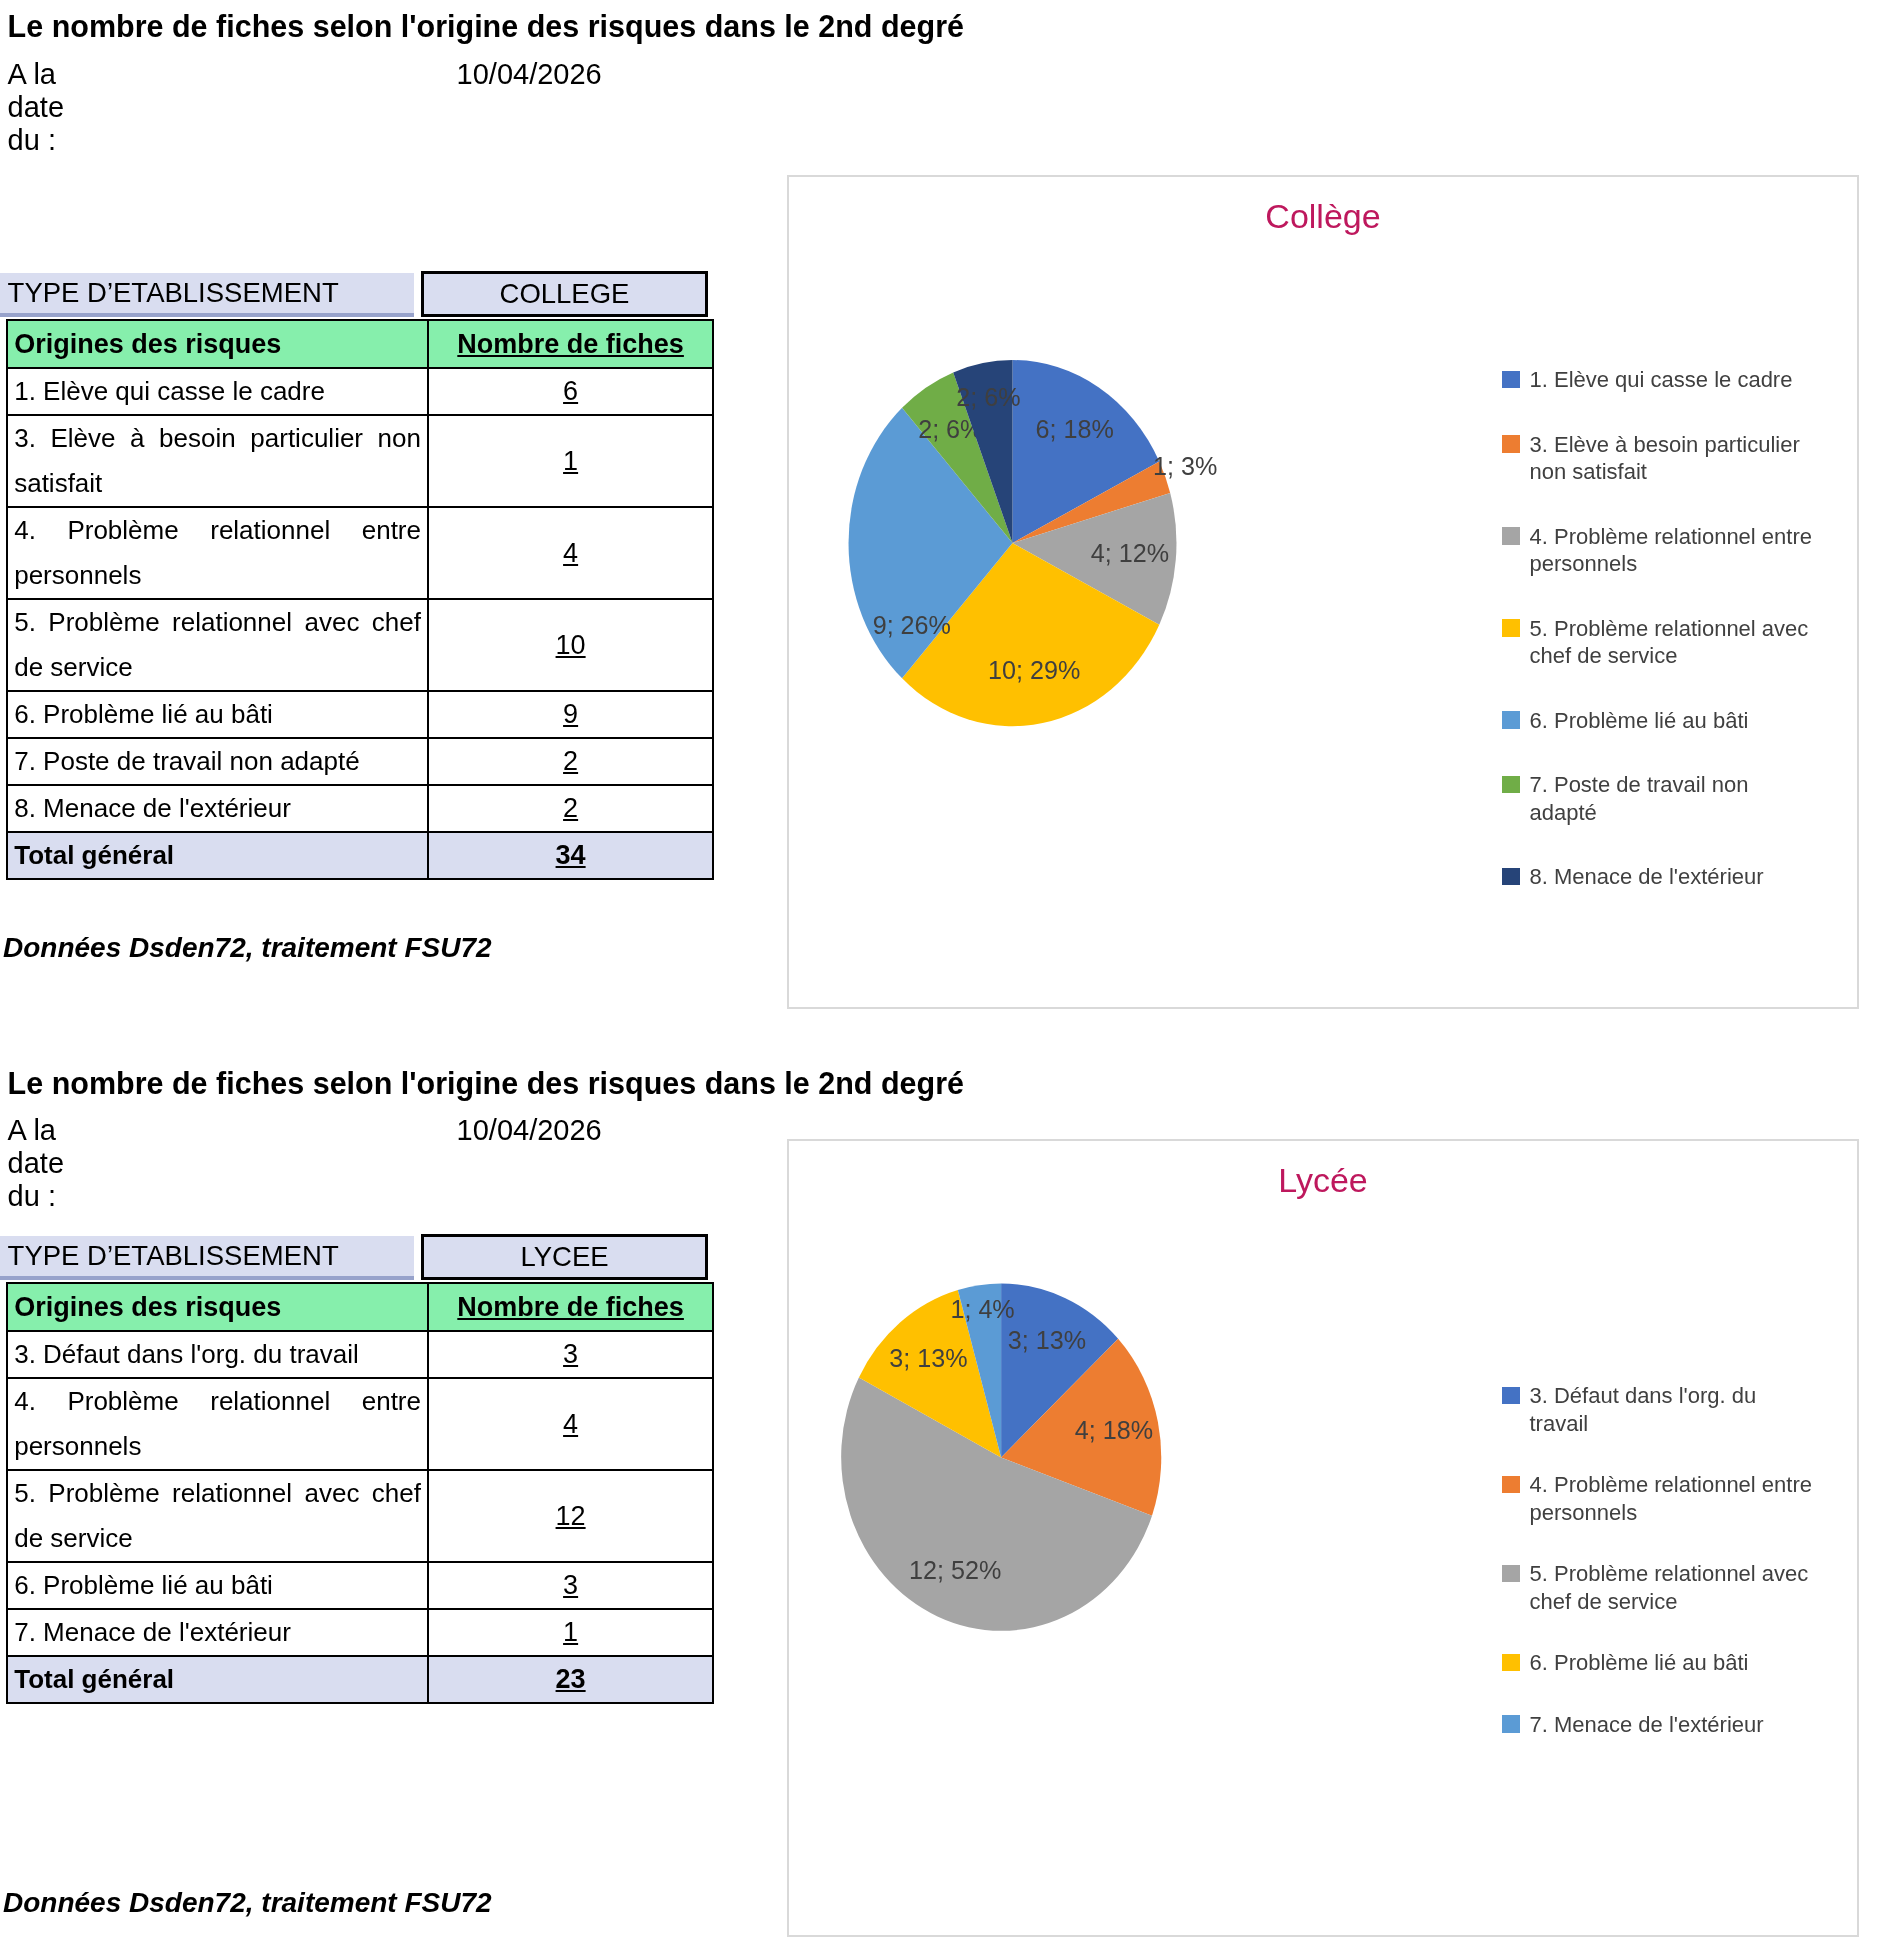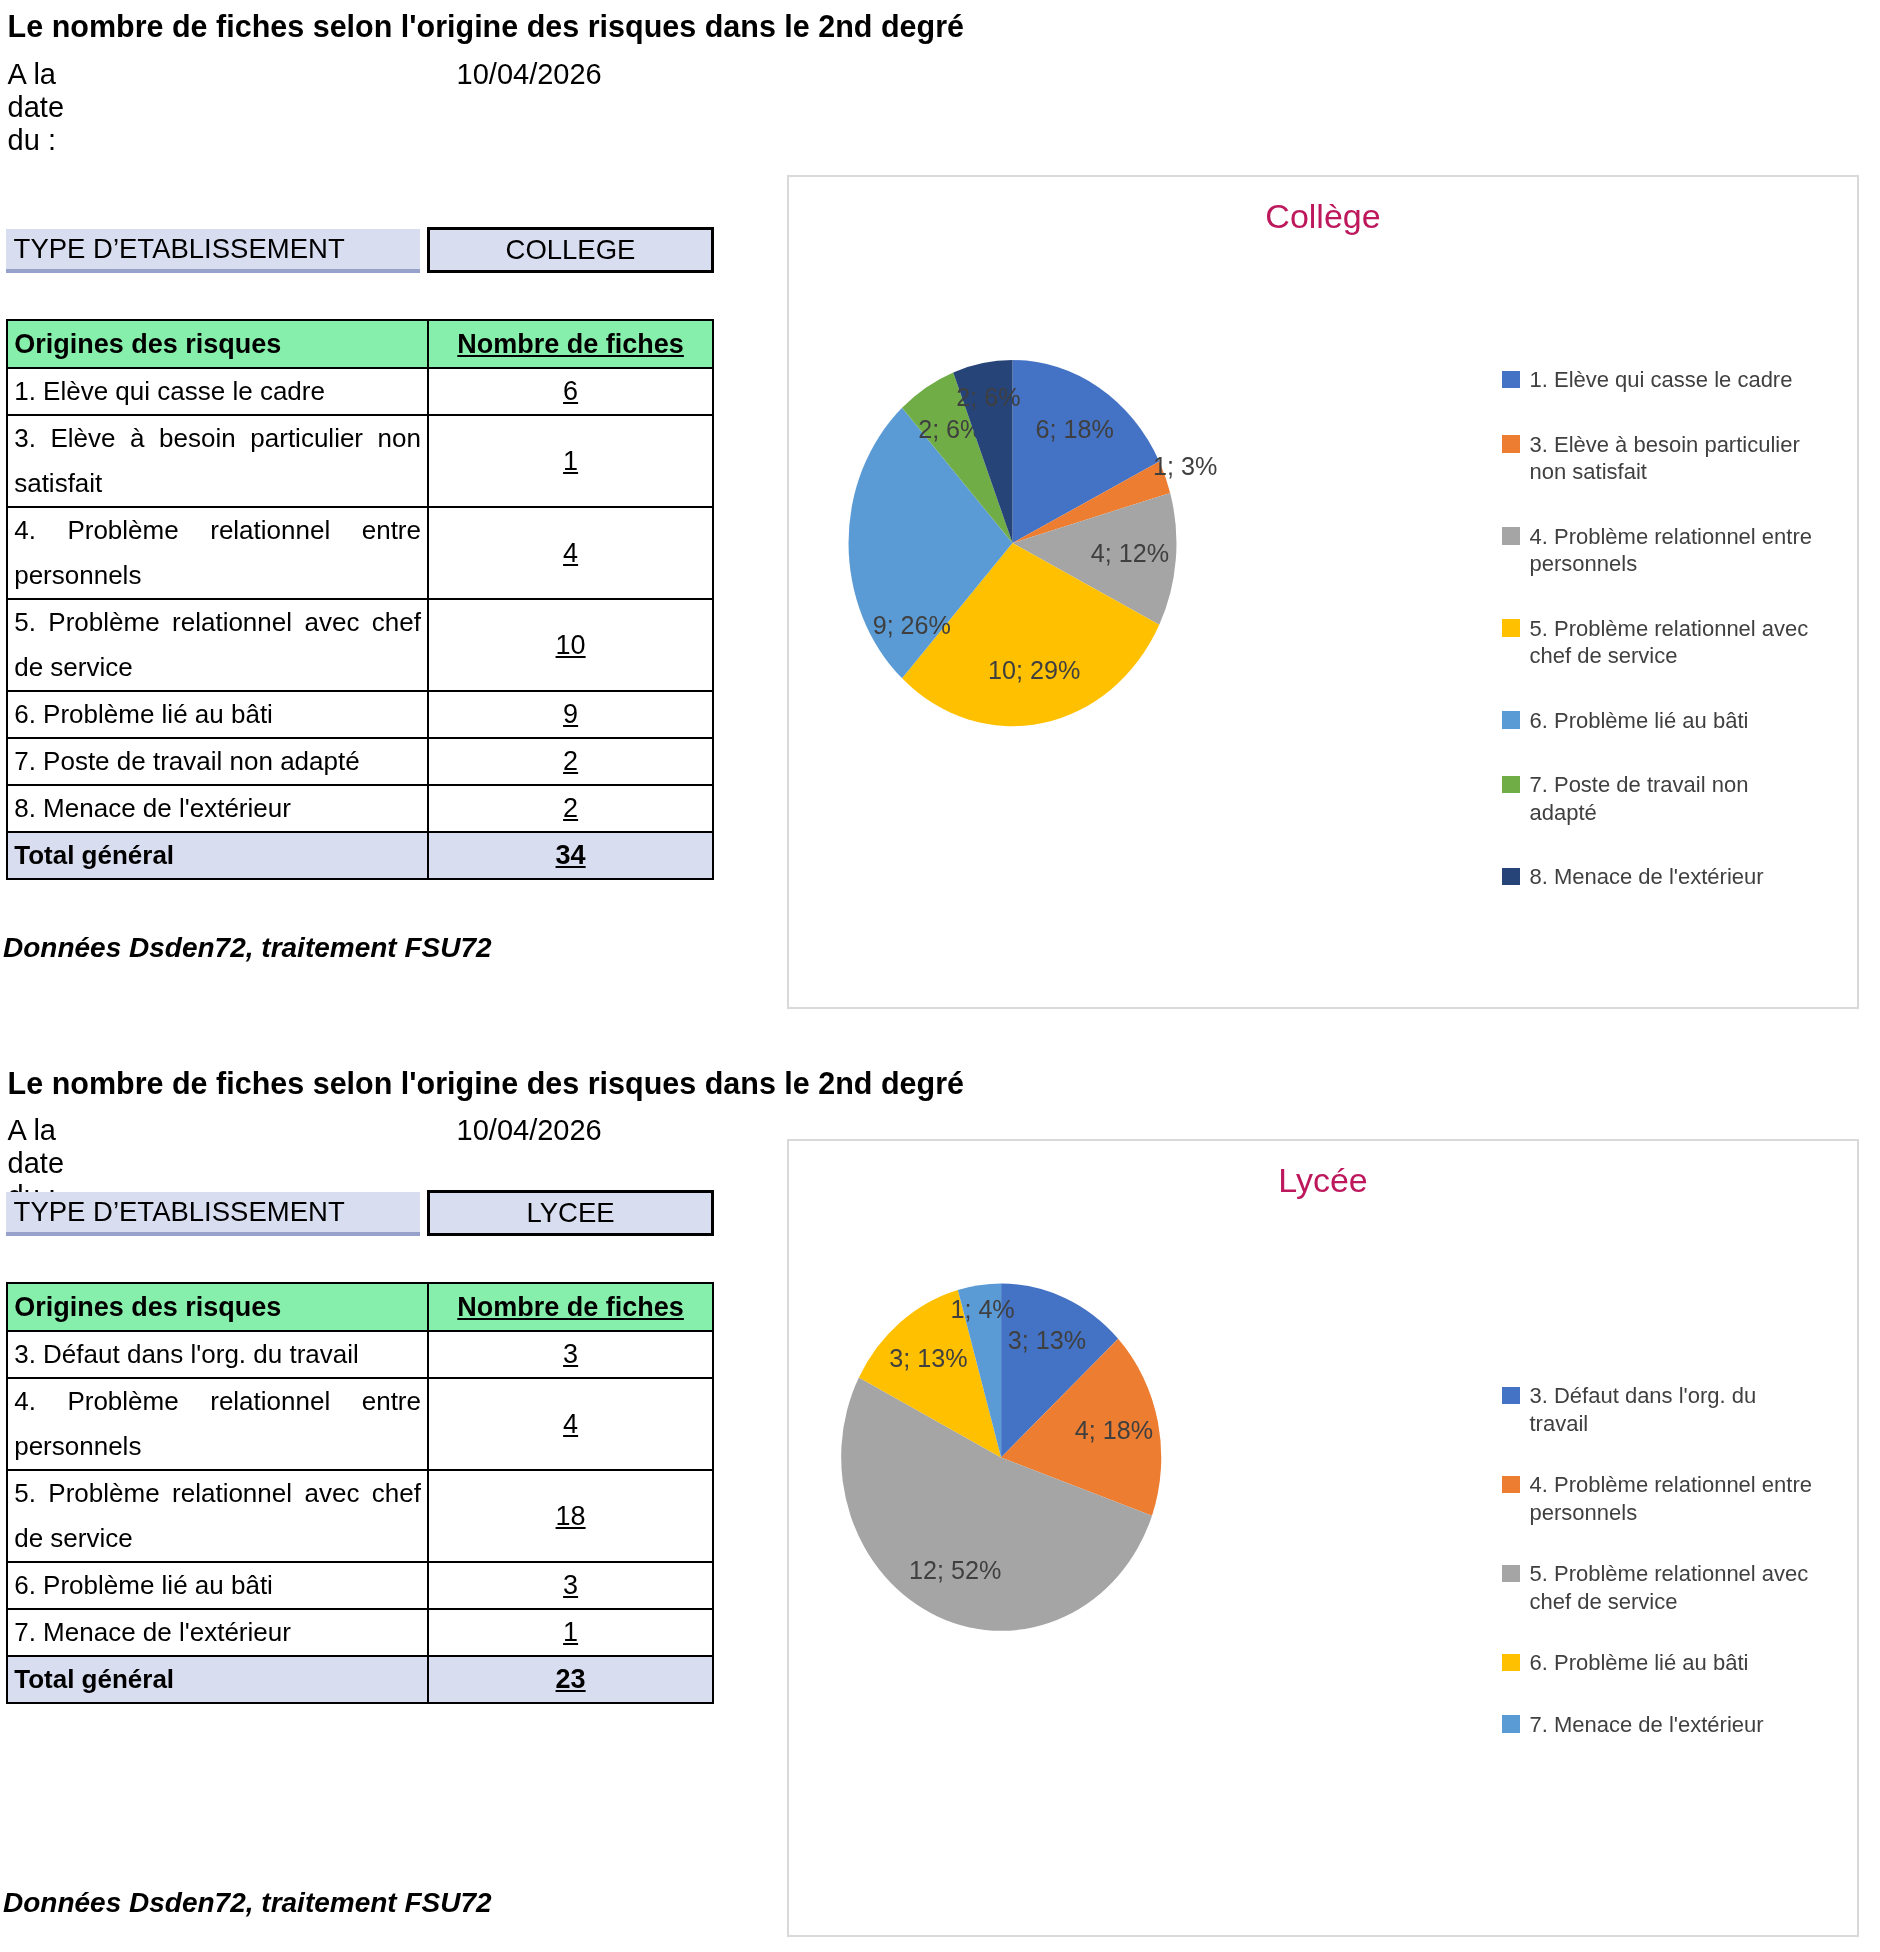--- a/index.html
+++ b/index.html
@@ -4,21 +4,21 @@
 <style>
   html,body{margin:0;padding:0;background:#ffffff;}
   body{font-family:"Liberation Sans","DejaVu Sans",sans-serif;color:#000;}
   .page{position:relative;width:1880px;height:1953px;background:#fff;overflow:hidden;padding-left:8px;}
 
   .sec-title{position:absolute;left:7.6px;font-size:30.5px;font-weight:bold;white-space:nowrap;}
   .date-row{position:absolute;left:7.6px;height:37px;font-size:29px;}
   .date-label{position:absolute;left:0;top:0;}
   .date-value{position:absolute;left:449px;top:0;}
 
-  .type-table{position:absolute;left:6px;width:709px;height:47px;}
+  .type-table{position:absolute;left:0;width:709px;height:47px;margin-top:44px;}
   .type-label{position:absolute;left:0;top:1.5px;width:406px;height:40px;background:#D9DDF0;
     border-bottom:4.6px solid #97A2CB;font-size:27.5px;display:flex;align-items:center;
     padding-left:7.6px;box-sizing:content-box;}
   .type-value{position:absolute;left:421px;top:0;width:287px;height:46px;background:#D9DDF0;
     border:3.1px solid #000;display:flex;align-items:center;justify-content:center;
     font-size:27.5px;box-sizing:border-box;}
 
   table.risk-table{position:absolute;left:6.1px;border-collapse:collapse;table-layout:fixed;
     width:706px;}
   .risk-table td,.risk-table th{border:2.3px solid #000;font-size:26px;vertical-align:middle;}
@@ -194,21 +194,21 @@
         <tr>
           <td class="lbl">3. Défaut dans l'org. du travail</td>
           <td class="val">3</td>
         </tr>
         <tr>
           <td class="lbl">4. Problème relationnel entre personnels</td>
           <td class="val">4</td>
         </tr>
         <tr>
           <td class="lbl">5. Problème relationnel avec chef de service</td>
-          <td class="val">18</td>
+          <td class="val">12</td>
         </tr>
         <tr>
           <td class="lbl">6. Problème lié au bâti</td>
           <td class="val">3</td>
         </tr>
         <tr>
           <td class="lbl">7. Menace de l'extérieur</td>
           <td class="val">1</td>
         </tr>
         <tr class="total">

